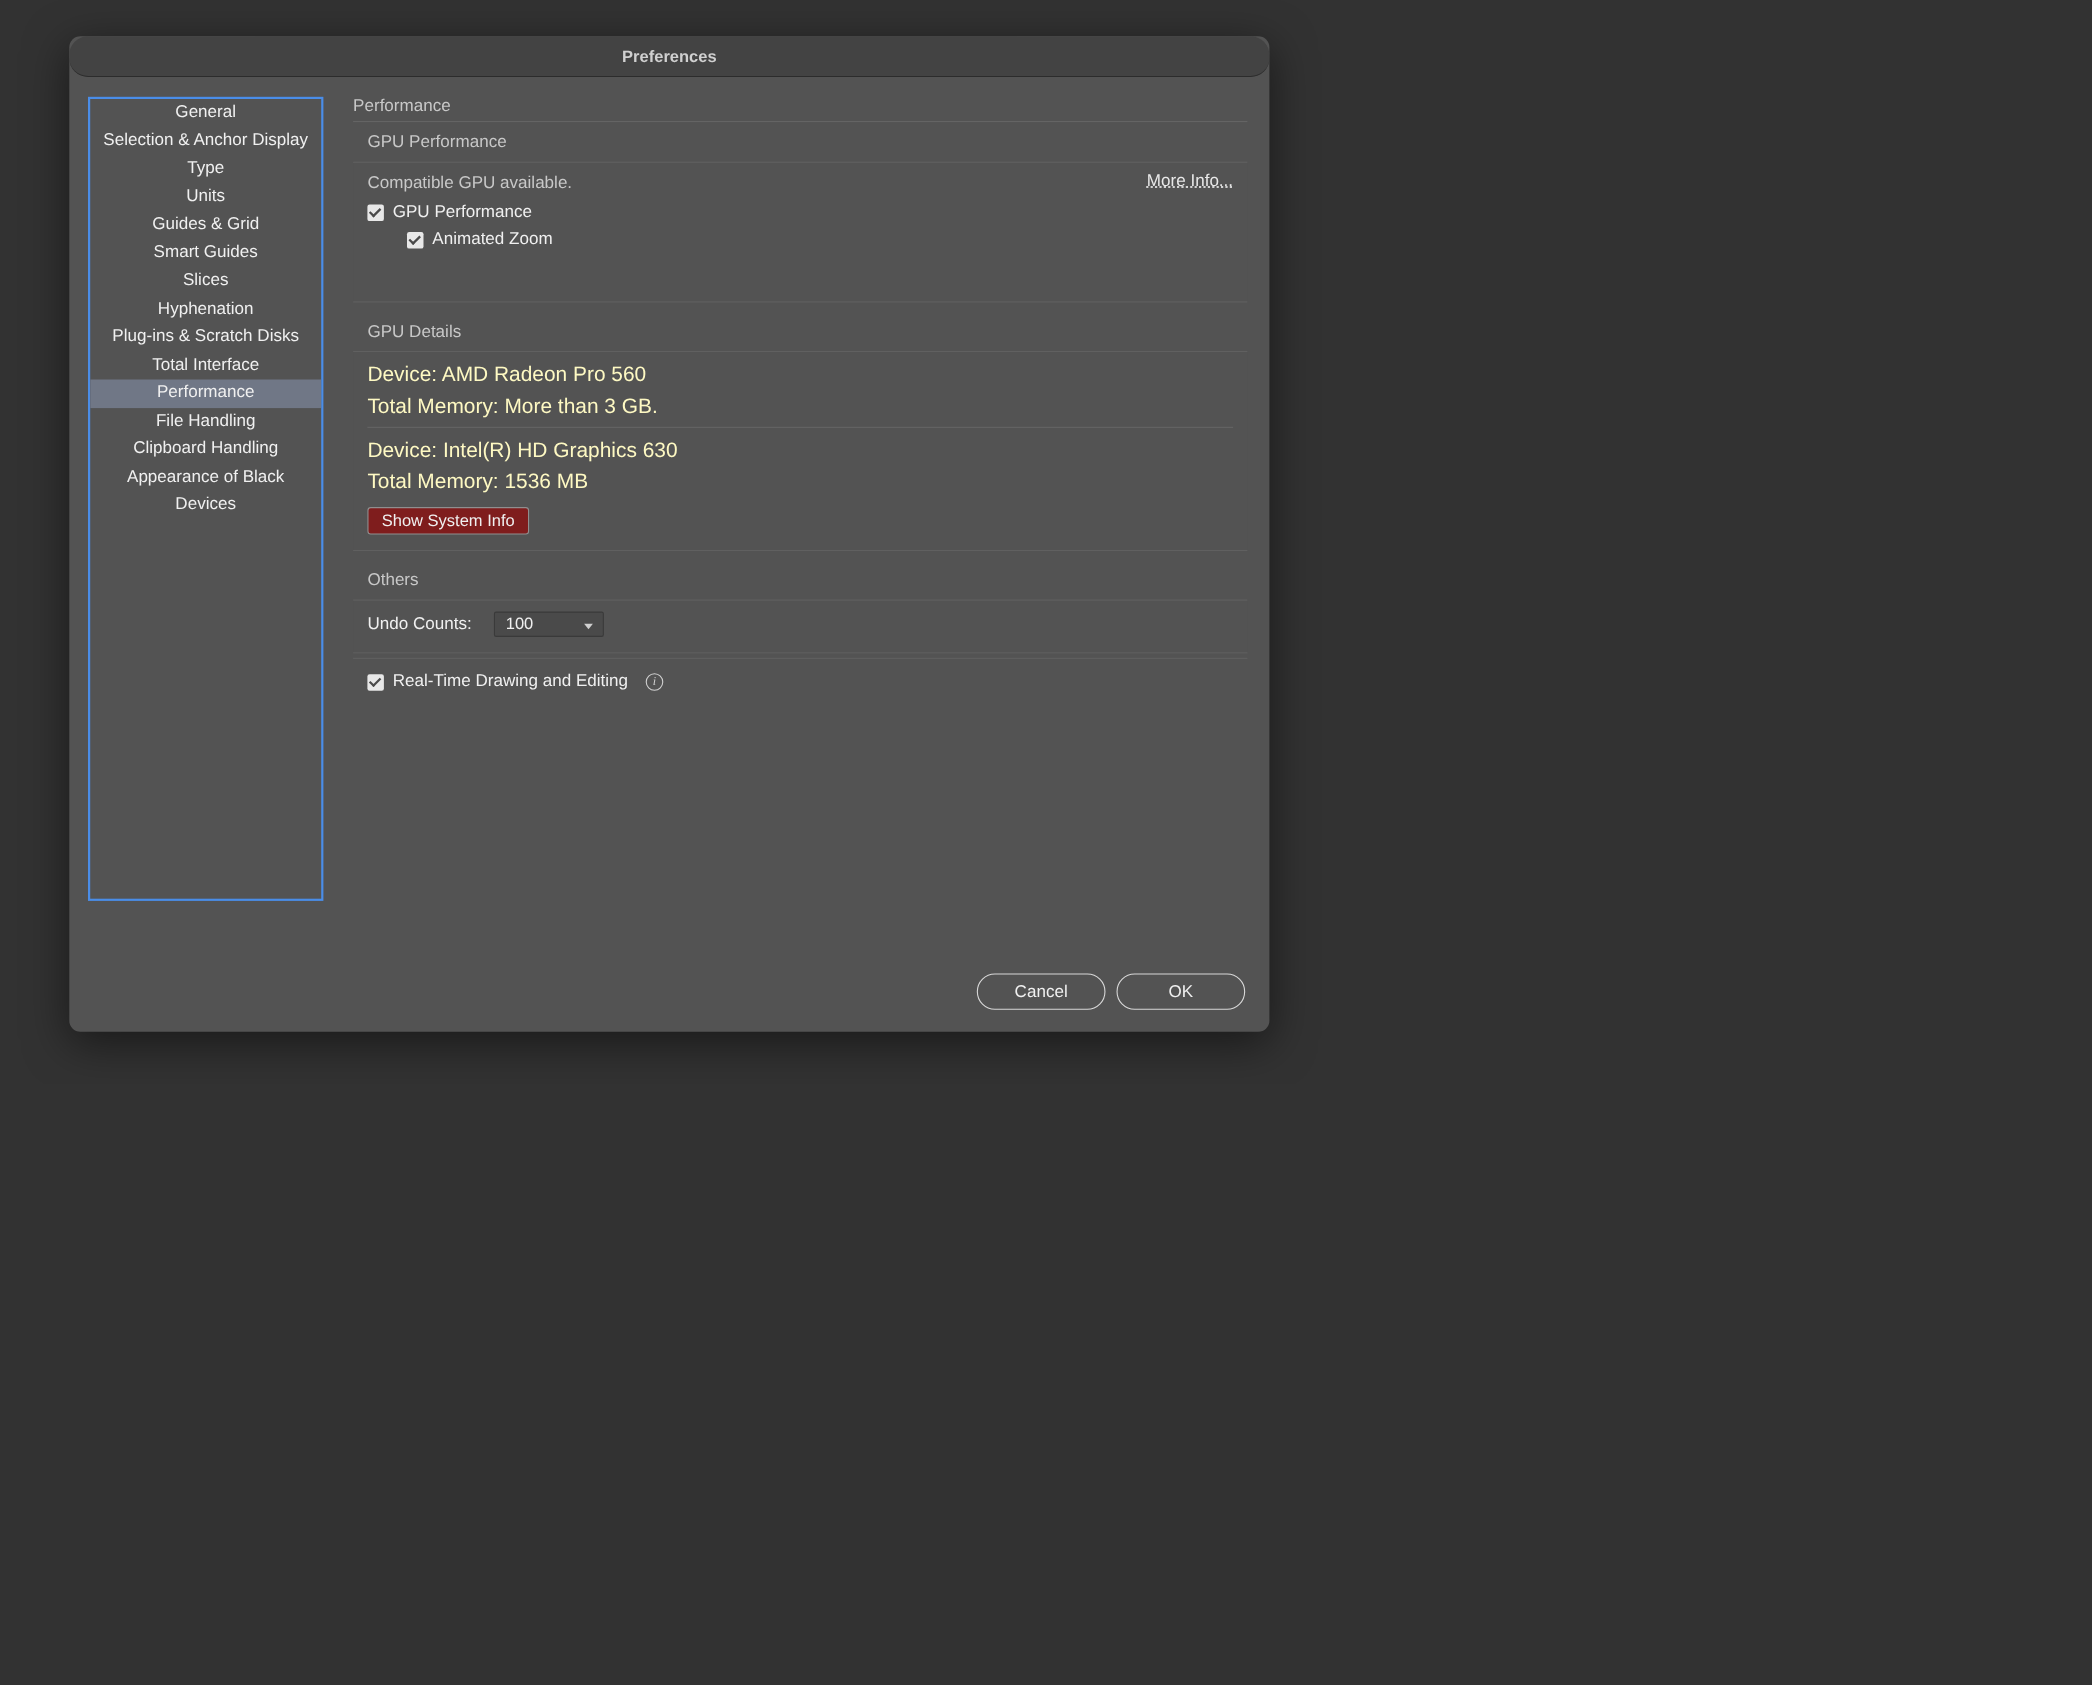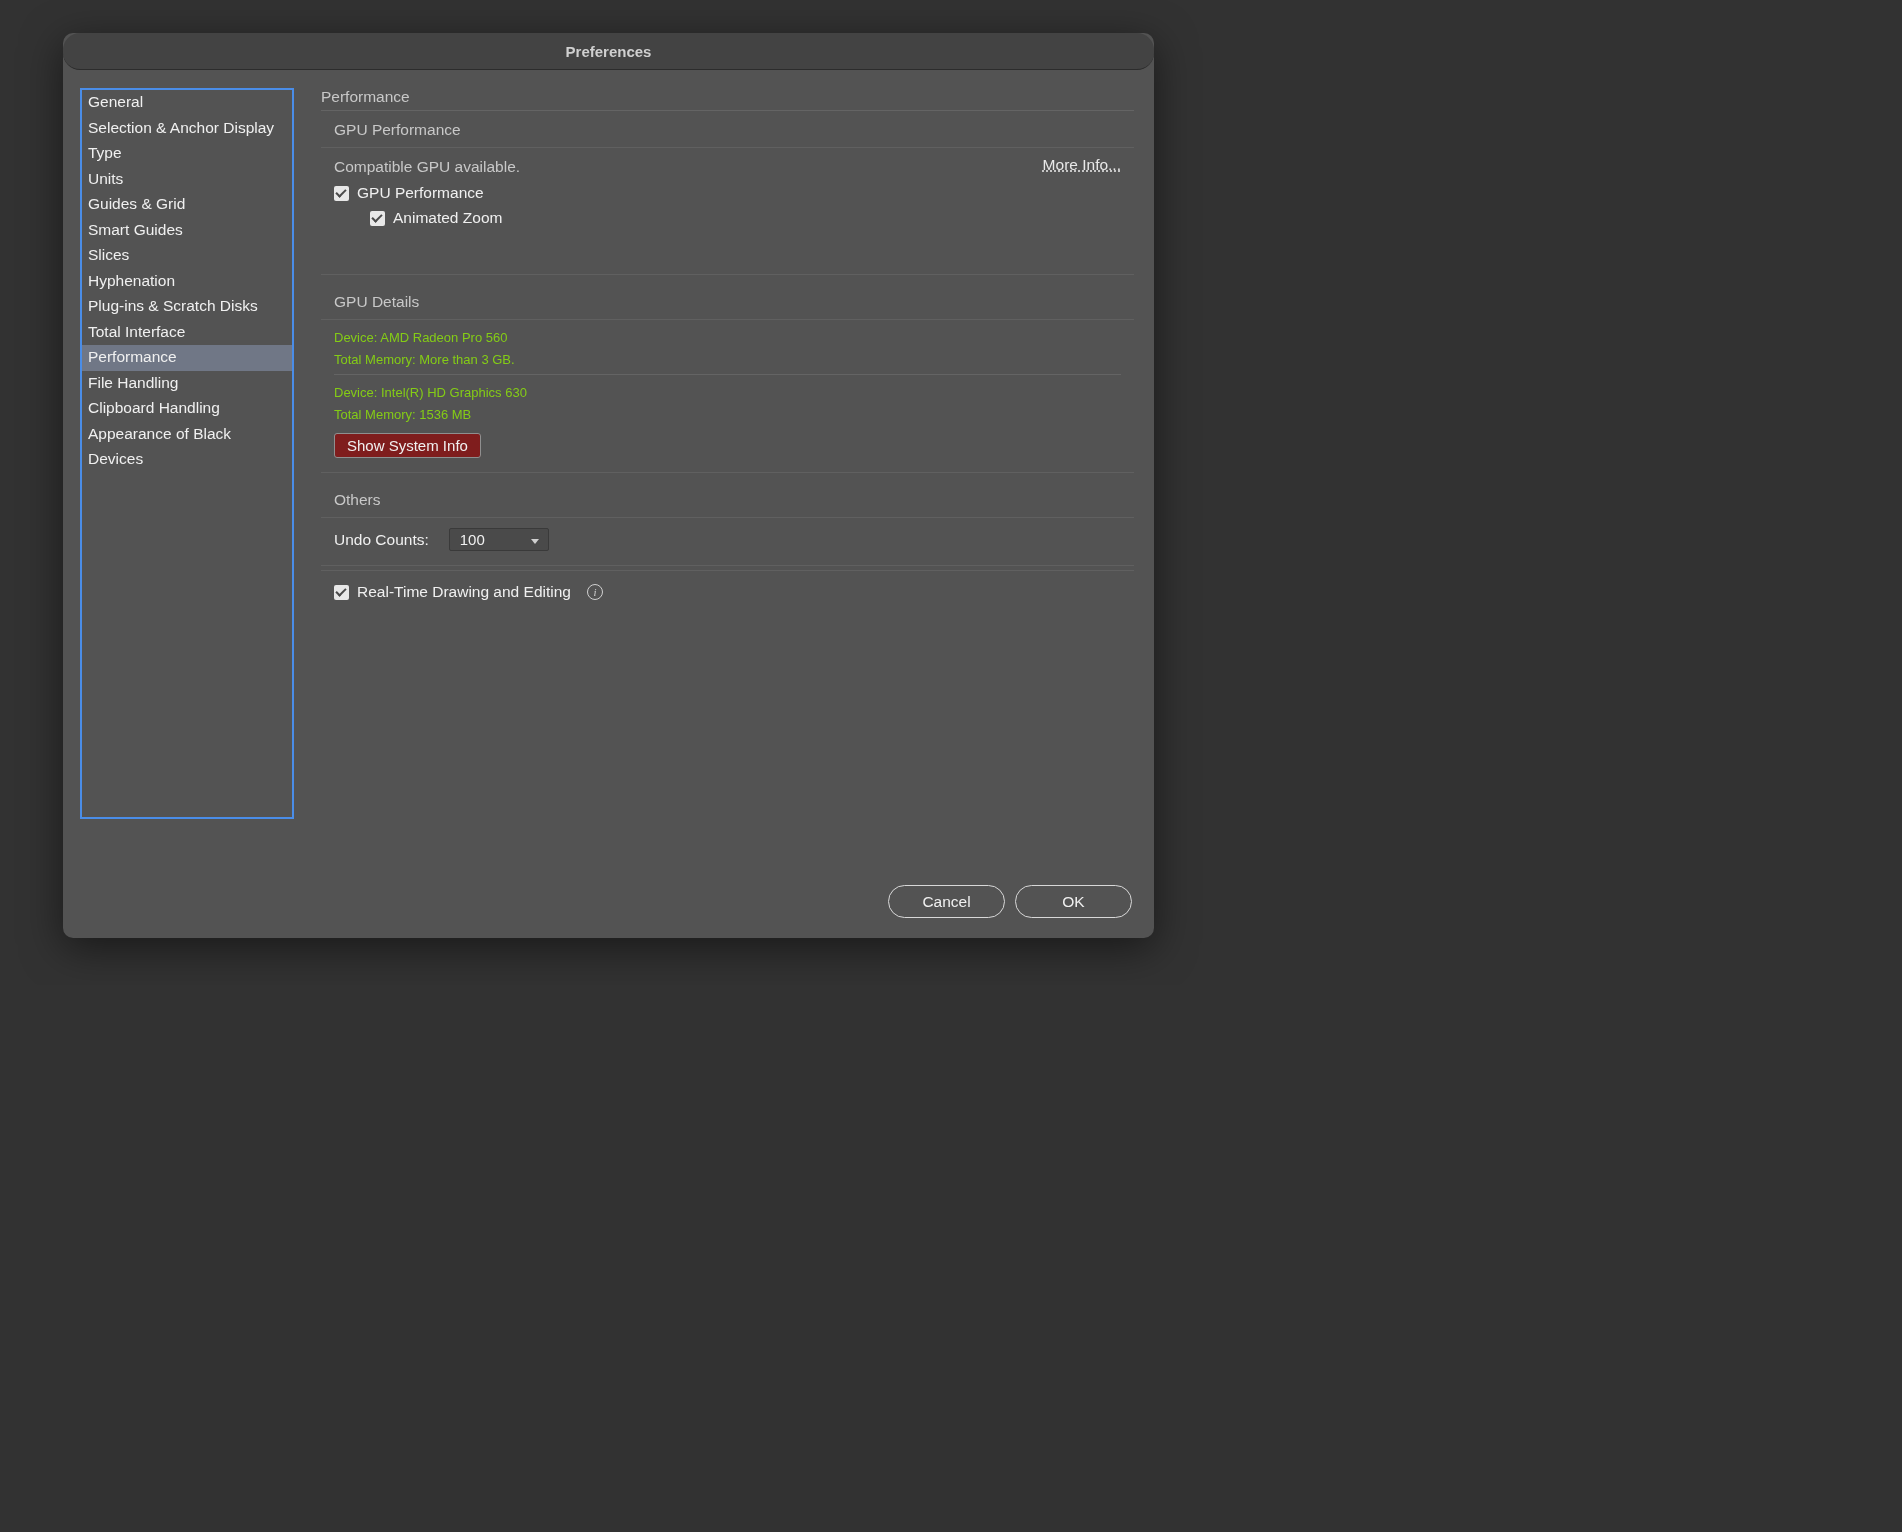--- a/index.html
+++ b/index.html
@@ -49,20 +49,21 @@
       background: #535353;
       overflow: hidden;
     }
     .sidebar-item {
       padding: 2px 6px 3px 6px;
       color: #f0f0f0;
       font-size: 15.5px;
       cursor: pointer;
       line-height: 20.5px;
       white-space: nowrap;
+      text-align: center;
     }
     .sidebar-item.selected {
       background: #707786;
     }
     .main {
       flex: 1;
       padding-left: 27px;
       color: #c8c8c8;
     }
     .page-title {
@@ -133,22 +134,22 @@
       height: 8px;
       border: solid #4a4a4a;
       border-width: 0 2px 2px 0;
       transform: rotate(45deg);
     }
     .indent {
       margin-left: 36px;
       text-align: right;
     }
     .detail-line {
-      color: #84cc16;
-      font-size: 13px;
+      color: #fef9c3;
+      font-size: 19px;
       margin-bottom: 7px;
     }
     .hr-light {
       border: none;
       border-top: 1px solid #646464;
       margin: 6px 0 10px 0;
     }
     .btn {
       display: inline-block;
       background: #7f1d1d;

